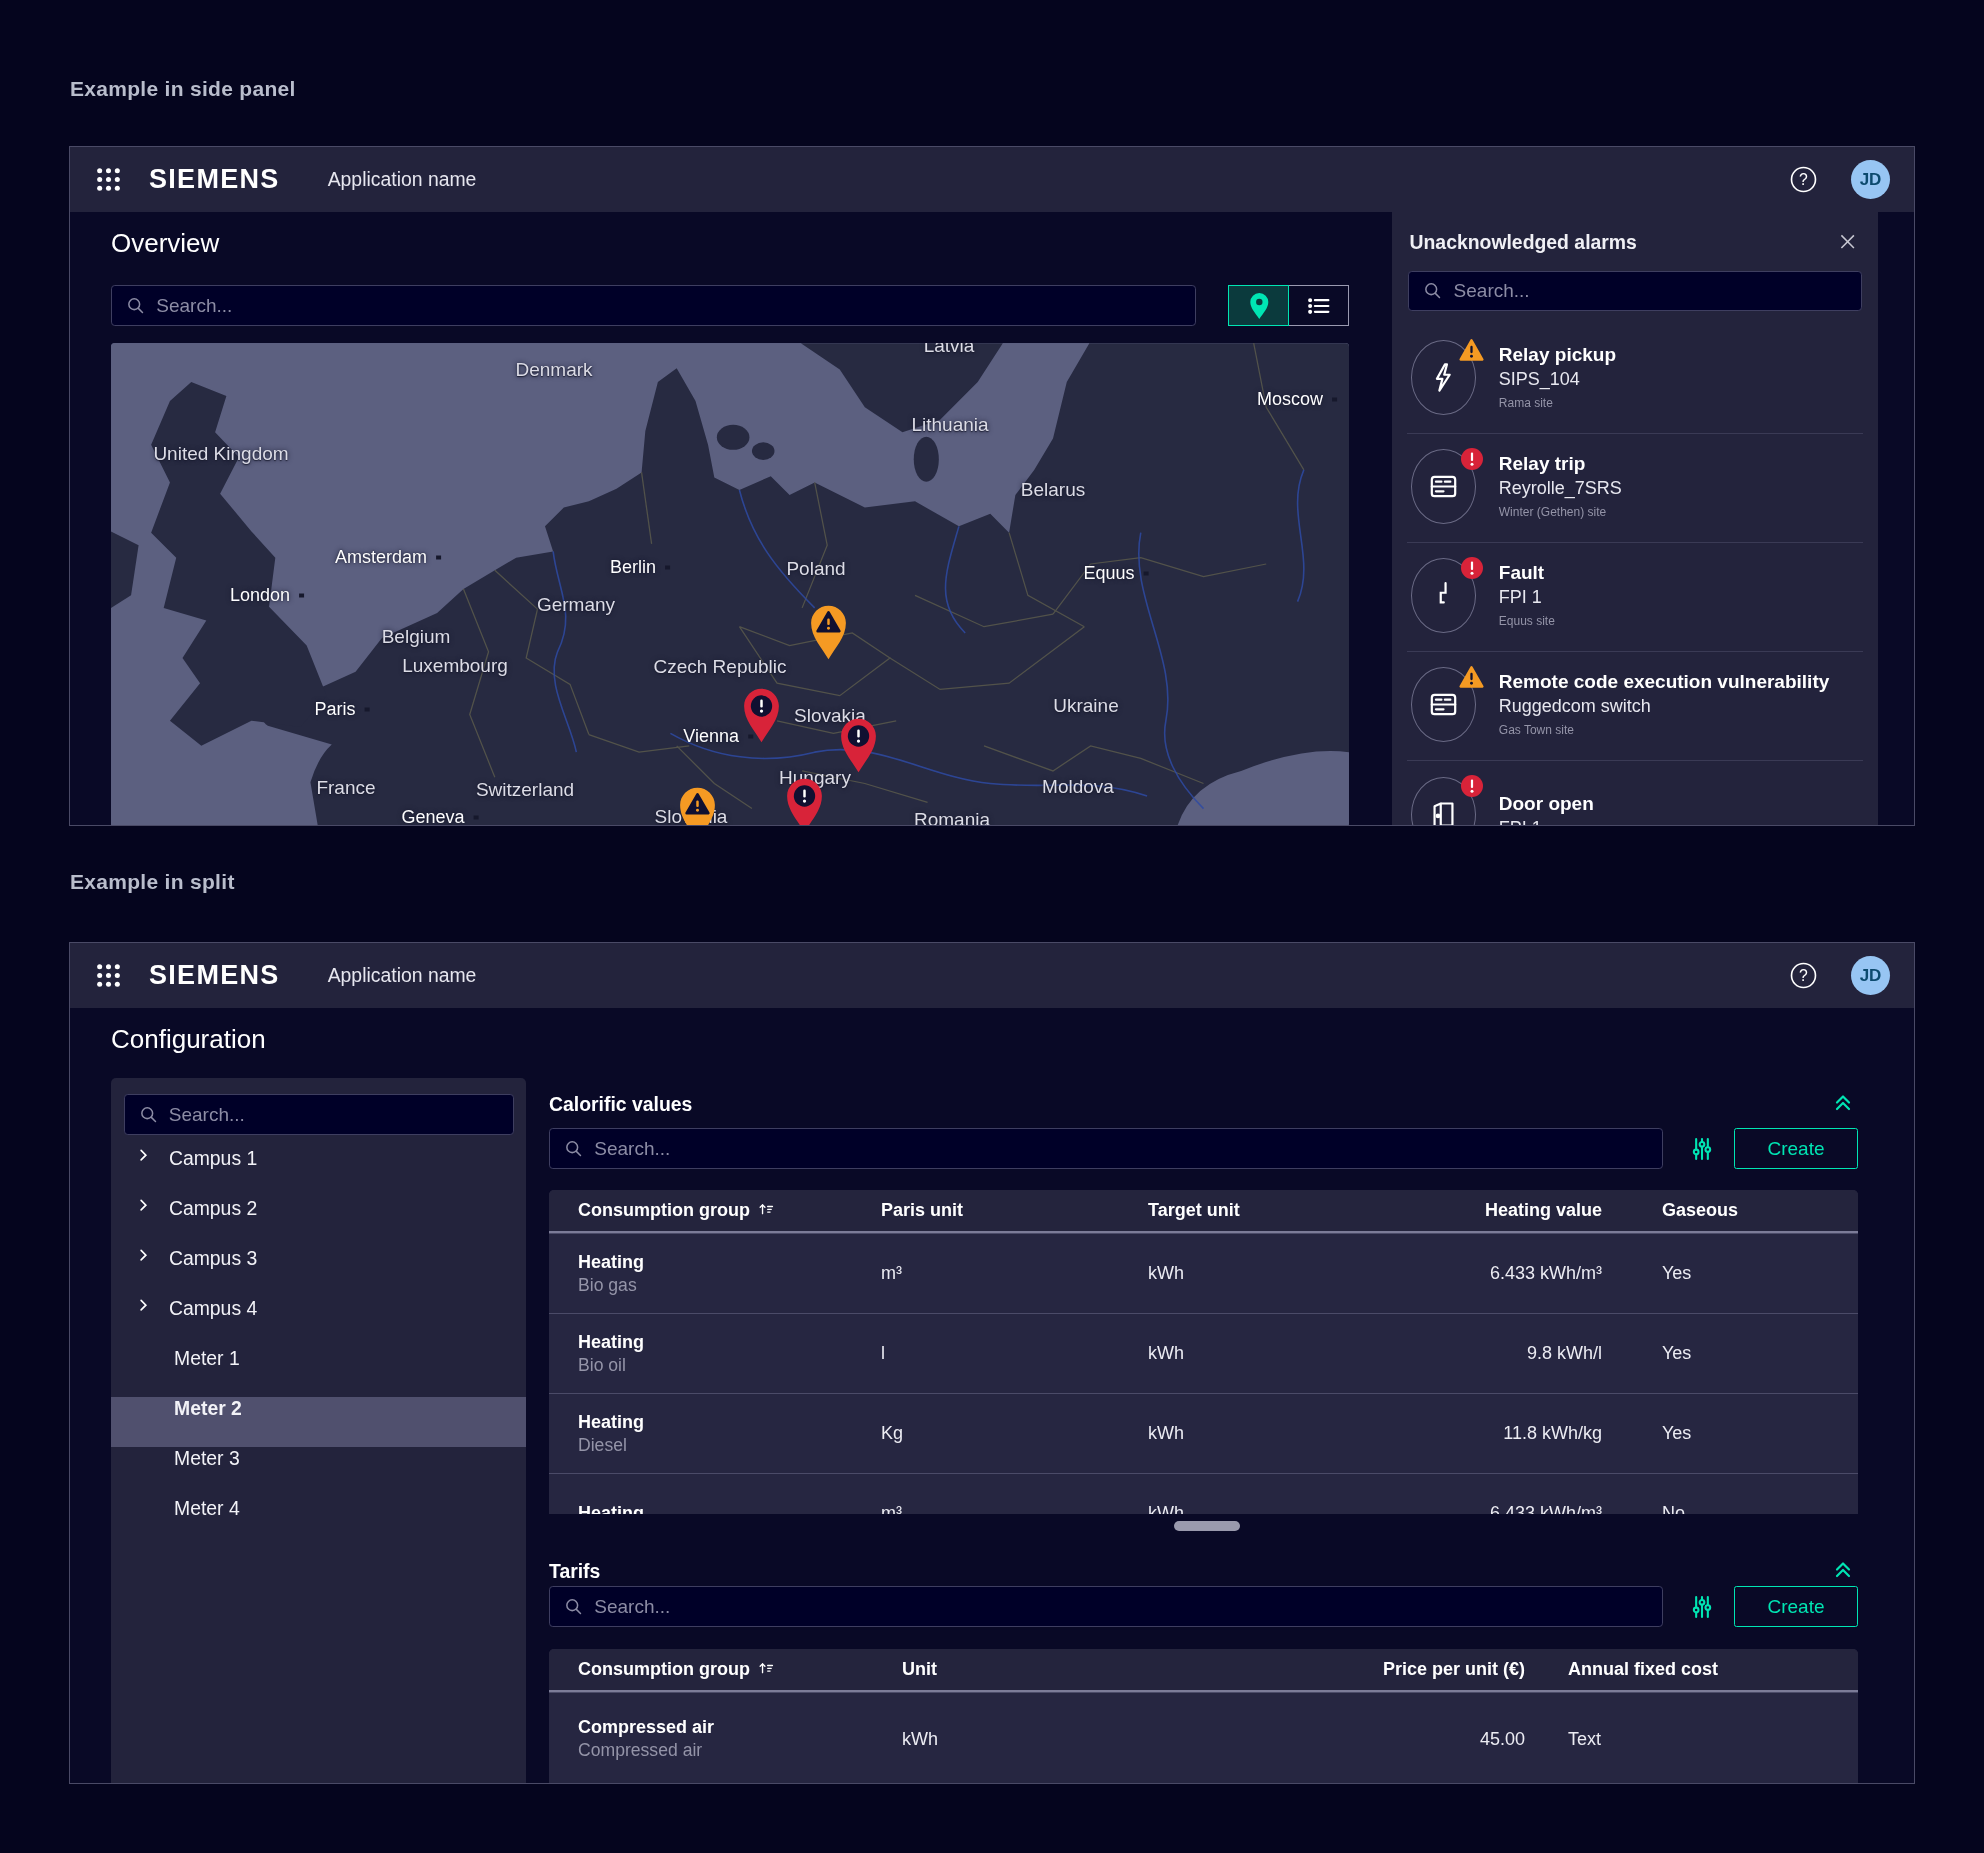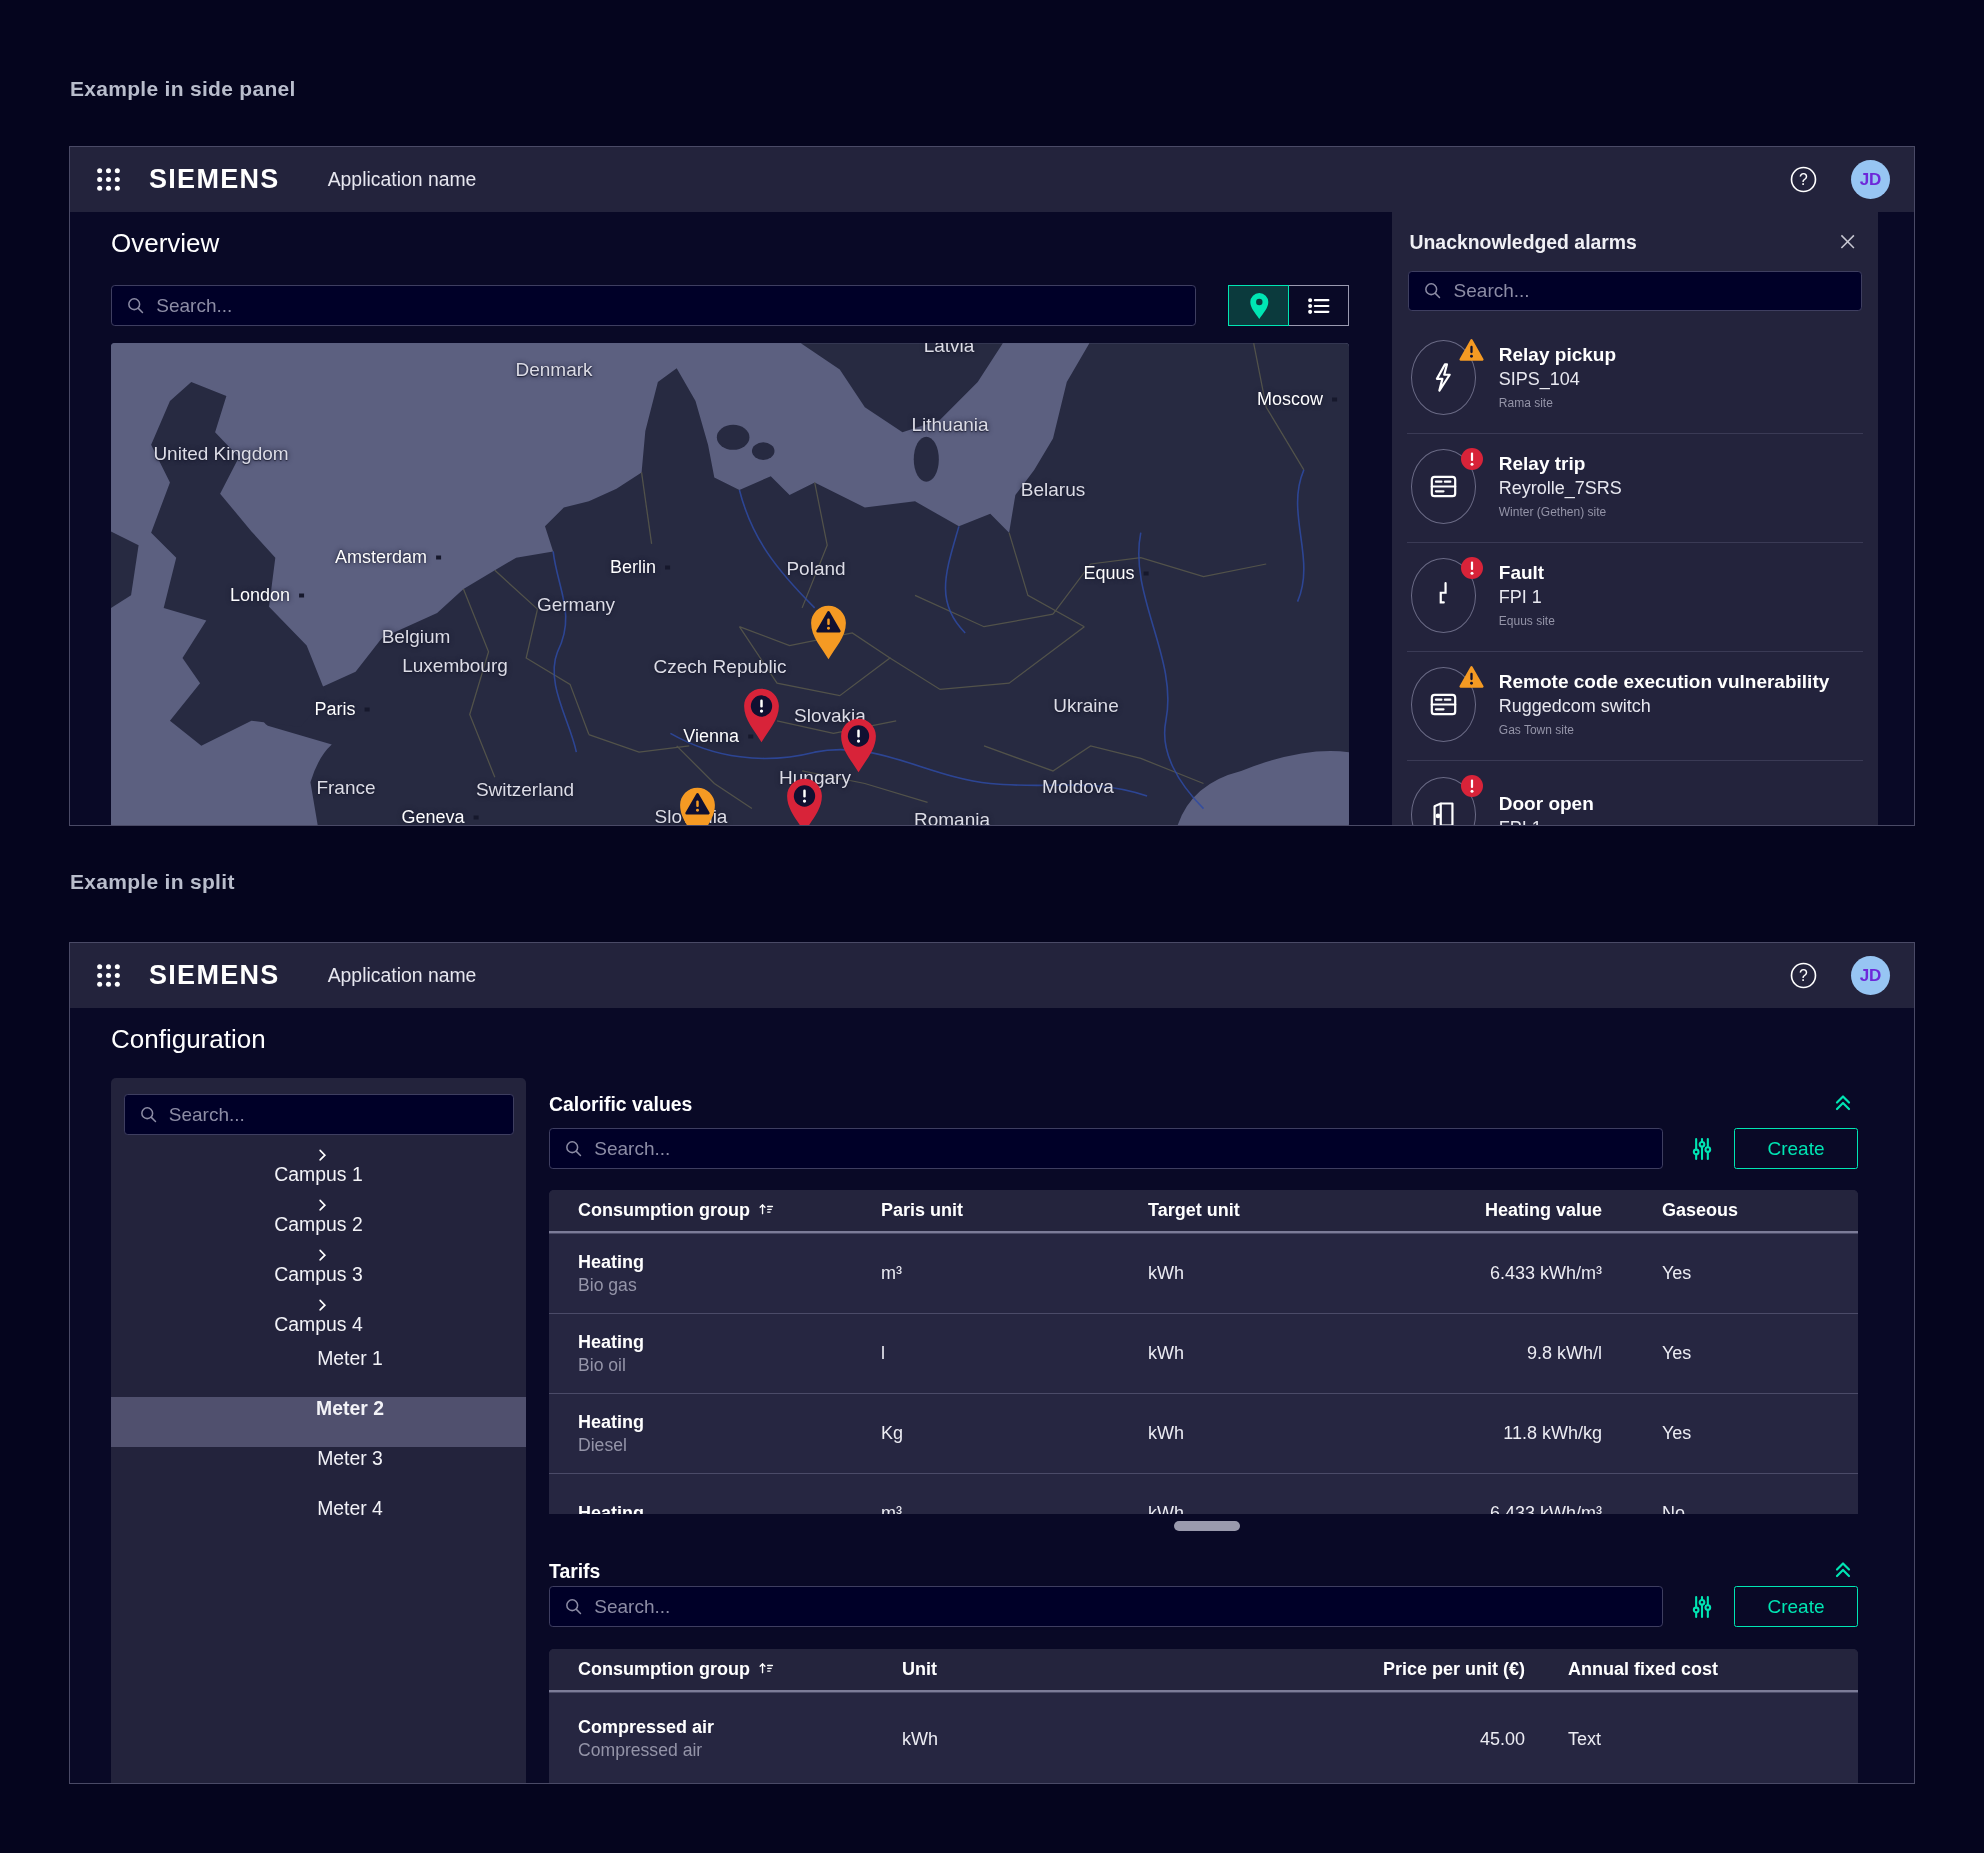--- a/index.html
+++ b/index.html
@@ -18,21 +18,21 @@
   .window{position:absolute;left:69px;width:1846px;background:var(--win-bg);
           border:1.3px solid #4a4a66;overflow:hidden;}
   #win1{top:146px;height:680px;} #win2{top:942px;height:842px;}
 
   .app-header{height:65px;background:var(--panel);display:flex;align-items:center;padding:0 24px;}
   .grid-icon{width:29px;height:29px;flex:none;}
   .brand{font-size:27px;font-weight:800;letter-spacing:1.3px;margin-left:26px;color:#fff;}
   .app-name{font-size:19.4px;color:#e6e6ef;margin-left:48px;font-weight:400;}
   .header-right{margin-left:auto;display:flex;align-items:center;gap:33px;}
   .help-btn{width:29px;height:29px;display:flex;align-items:center;justify-content:center;}
-  .avatar{width:39px;height:39px;border-radius:50%;background:#97c5f3;color:#6d28d9;
+  .avatar{width:39px;height:39px;border-radius:50%;background:#97c5f3;color:#0c4a6e;
           font-weight:700;font-size:17px;display:flex;align-items:center;justify-content:center;}
 
   .win-body{position:relative;width:100%;height:calc(100% - 65px);}
   .page-title{position:absolute;left:41px;top:16.3px;font-size:26px;font-weight:400;color:#fff;}
 
   
   .toolbar1{position:absolute;left:41px;top:73px;width:1238px;height:41px;display:flex;align-items:center;}
   .search-field{height:41px;background:var(--input-bg);border:0.6px solid var(--input-border);
                 border-radius:3.8px;display:flex;align-items:center;padding:0 14px;gap:11.3px;}
   .search-field .ph{color:#8c8ca5;font-size:19px;}
@@ -65,21 +65,21 @@
   .alarm-badge{position:absolute;top:-2.5px;right:-3.8px;}
   .alarm-texts{display:flex;flex-direction:column;justify-content:center;}
   .alarm-title{font-size:19px;font-weight:700;line-height:25px;color:#fff;}
   .alarm-device{font-size:18px;line-height:24px;color:#e8e8f0;}
   .alarm-site{font-size:12px;line-height:24px;color:var(--muted);}
 
   
   .tree-panel{position:absolute;left:41px;top:70px;width:415px;height:706px;background:var(--panel);
               border-radius:5px 5px 0 0;overflow:hidden;}
   .tree-search{height:41px;margin:16.3px 12.5px 11.3px 12.5px;}
-  .tree-item{height:50px;display:flex;align-items:center;font-size:19.4px;color:#f2f2f7;flex-direction:column;}
+  .tree-item{height:50px;display:flex;font-size:19.4px;color:#f2f2f7;}
   .tree-item .chev{width:16.3px;height:16.3px;margin:0 17.6px 0 24px;flex:none;}
   .tree-item.leaf{padding-left:63px;}
   .tree-item.selected{background:var(--sel);font-weight:700;}
 
   .content{position:absolute;left:479px;top:70px;width:1309px;height:706px;}
   .sec-title{position:absolute;left:0;font-size:19.4px;font-weight:700;color:#fff;}
   .collapse-btn{position:absolute;right:2.5px;width:25px;height:25px;display:flex;align-items:center;justify-content:center;}
   .sec-toolbar{position:absolute;left:0;width:1309px;height:41px;display:flex;align-items:center;}
   .sec-search{width:1114px;}
   .filter-btn{width:29px;height:29px;margin-left:24px;display:flex;align-items:center;justify-content:center;}

